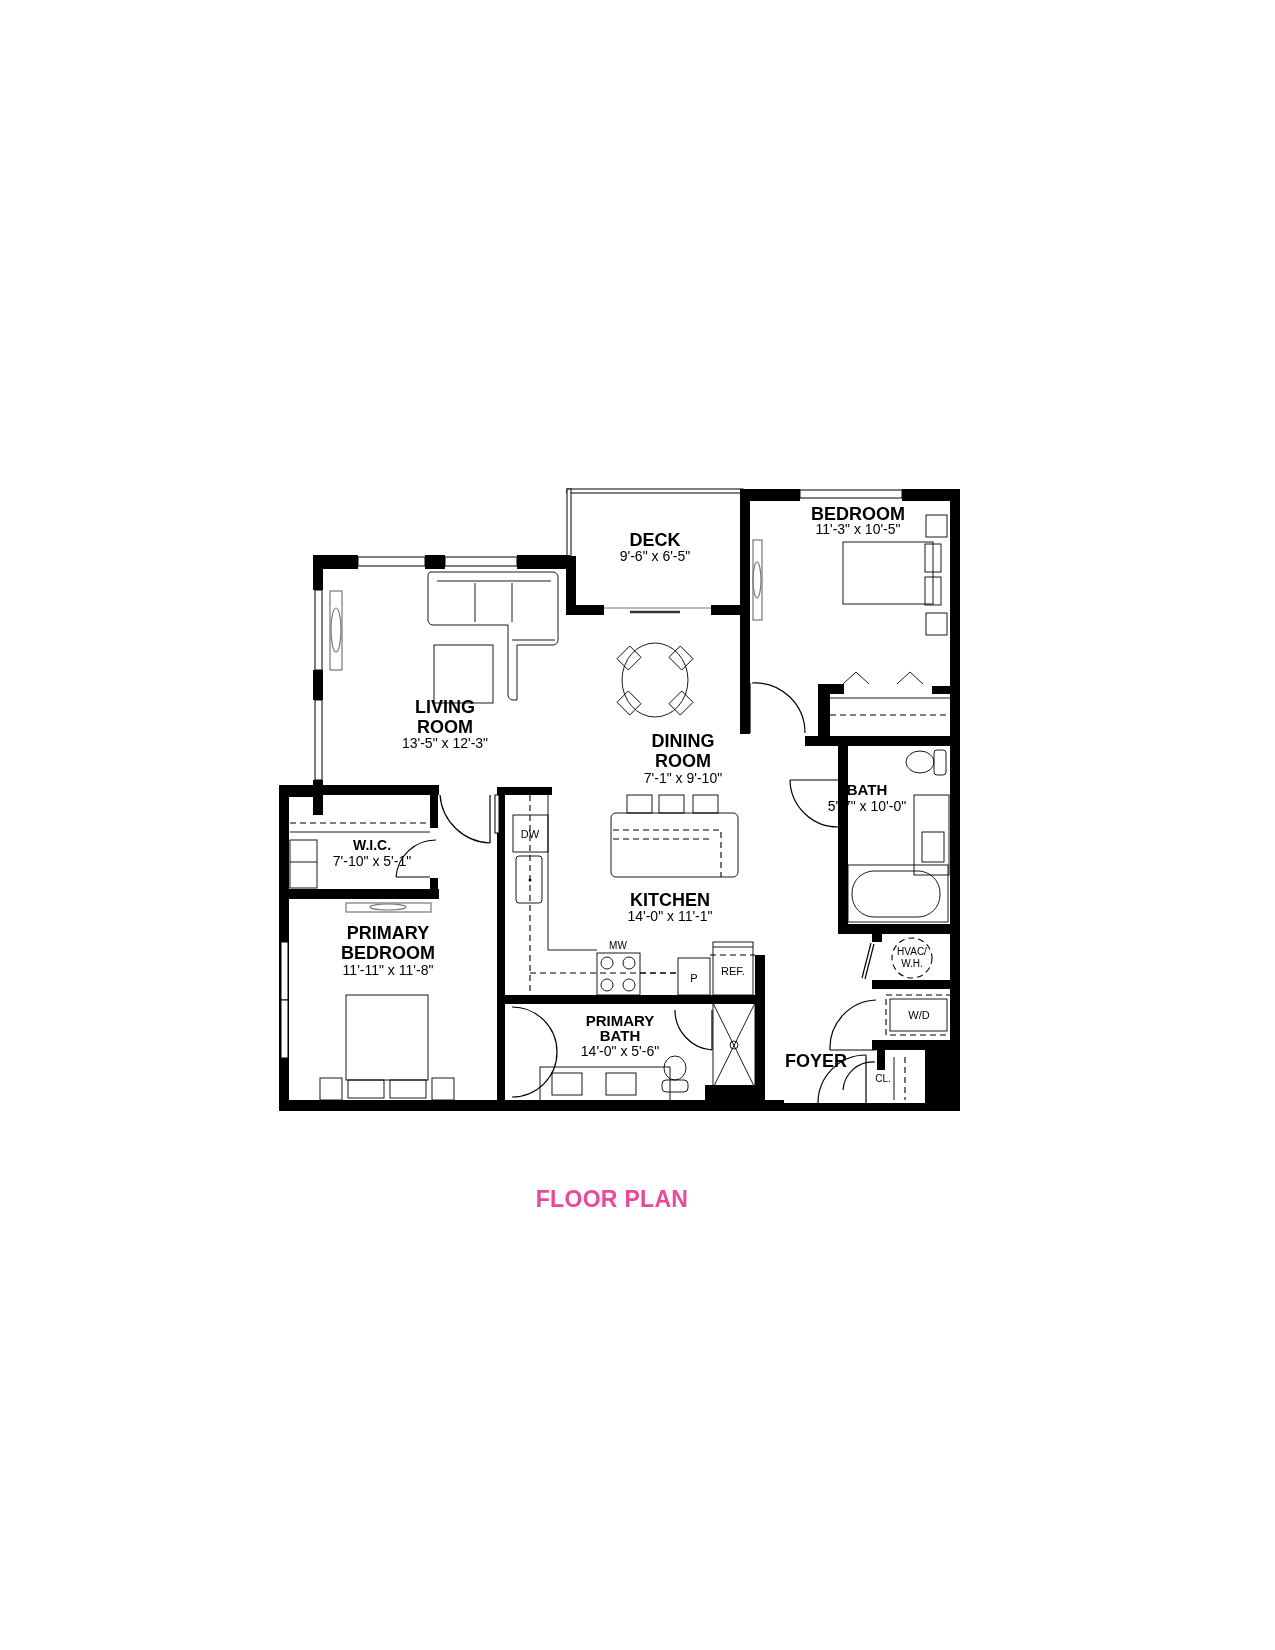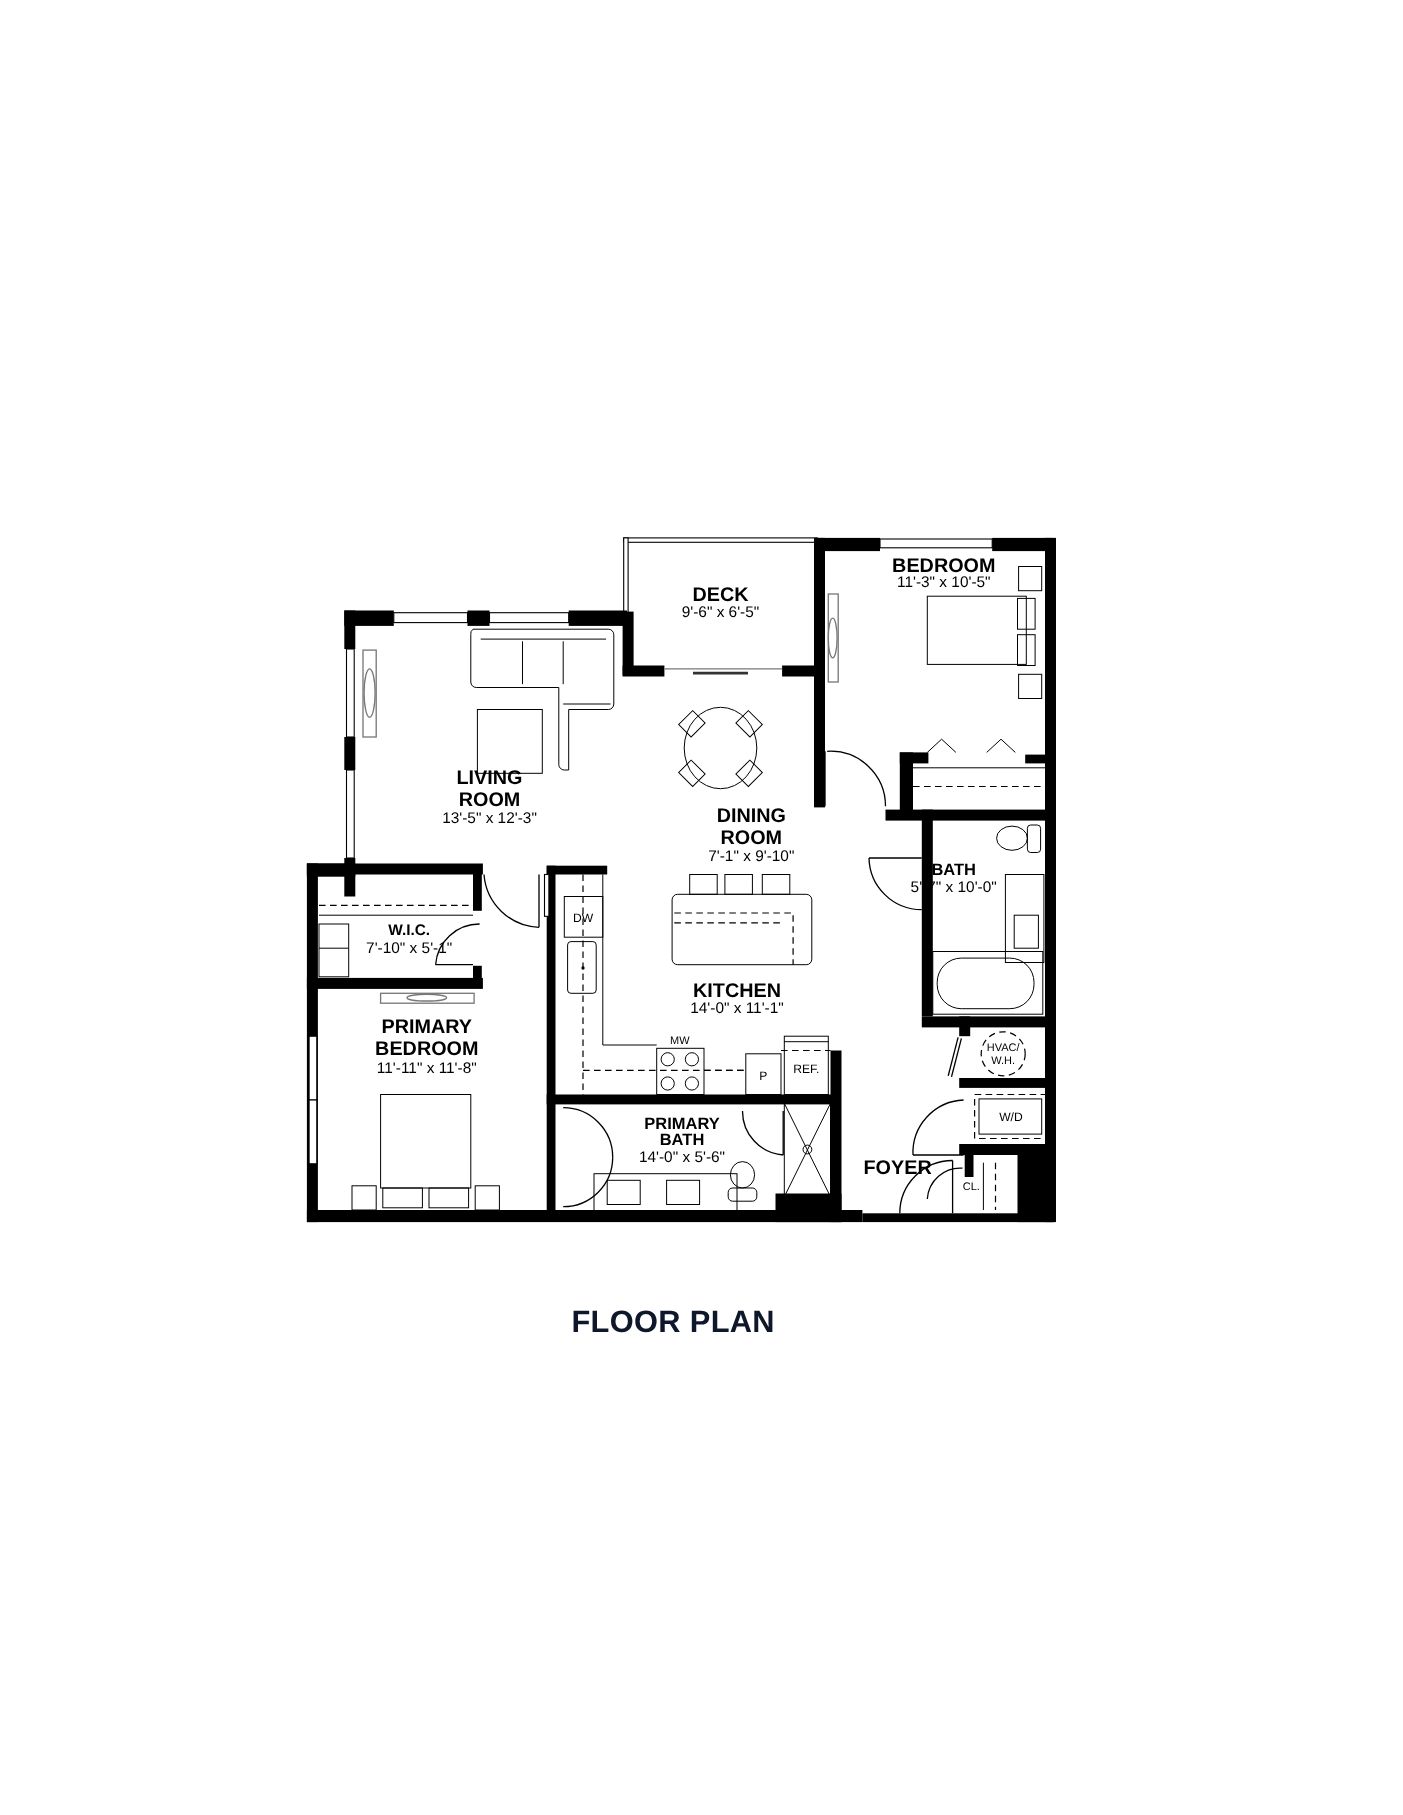--- a/index.html
+++ b/index.html
@@ -7,21 +7,21 @@
   #plan { position:absolute; left:0; top:0; width:1275px; height:1650px; }
   .wall { fill:#000; }
   .ln { fill:none; stroke:#000; stroke-width:1.2; }
   .lnt { fill:none; stroke:#000; stroke-width:0.9; }
   .dash { fill:none; stroke:#000; stroke-width:1.1; stroke-dasharray:6 4; }
   .win { fill:#fff; stroke:#000; stroke-width:1; }
   .gray { fill:none; stroke:#777; stroke-width:1.2; }
   .rname { font-family:"Liberation Sans", sans-serif; font-weight:bold; fill:#000; text-anchor:middle; }
   .rdim { font-family:"Liberation Sans", sans-serif; fill:#000; text-anchor:middle; }
   .lab { font-family:"Liberation Sans", sans-serif; fill:#000; text-anchor:middle; }
-  #title { position:absolute; left:0; width:1224px; top:1186px; text-align:center; font-weight:bold; font-size:28px; color:#0f172a; letter-spacing:0.3px; padding-left:-10px; }
+  #title { position:absolute; left:0; width:1224px; top:1186px; text-align:center; font-weight:bold; font-size:23px; color:#ec4899; letter-spacing:0.3px; padding-left:-10px; }
 </style>
 </head>
 <body>
 
 <svg id="plan" viewBox="0 0 1275 1650" xmlns="http://www.w3.org/2000/svg">
 
   <g>
 
     <rect class="win" x="567" y="489" width="176" height="4"></rect>
     <rect class="win" x="567" y="489" width="4" height="98"></rect>

